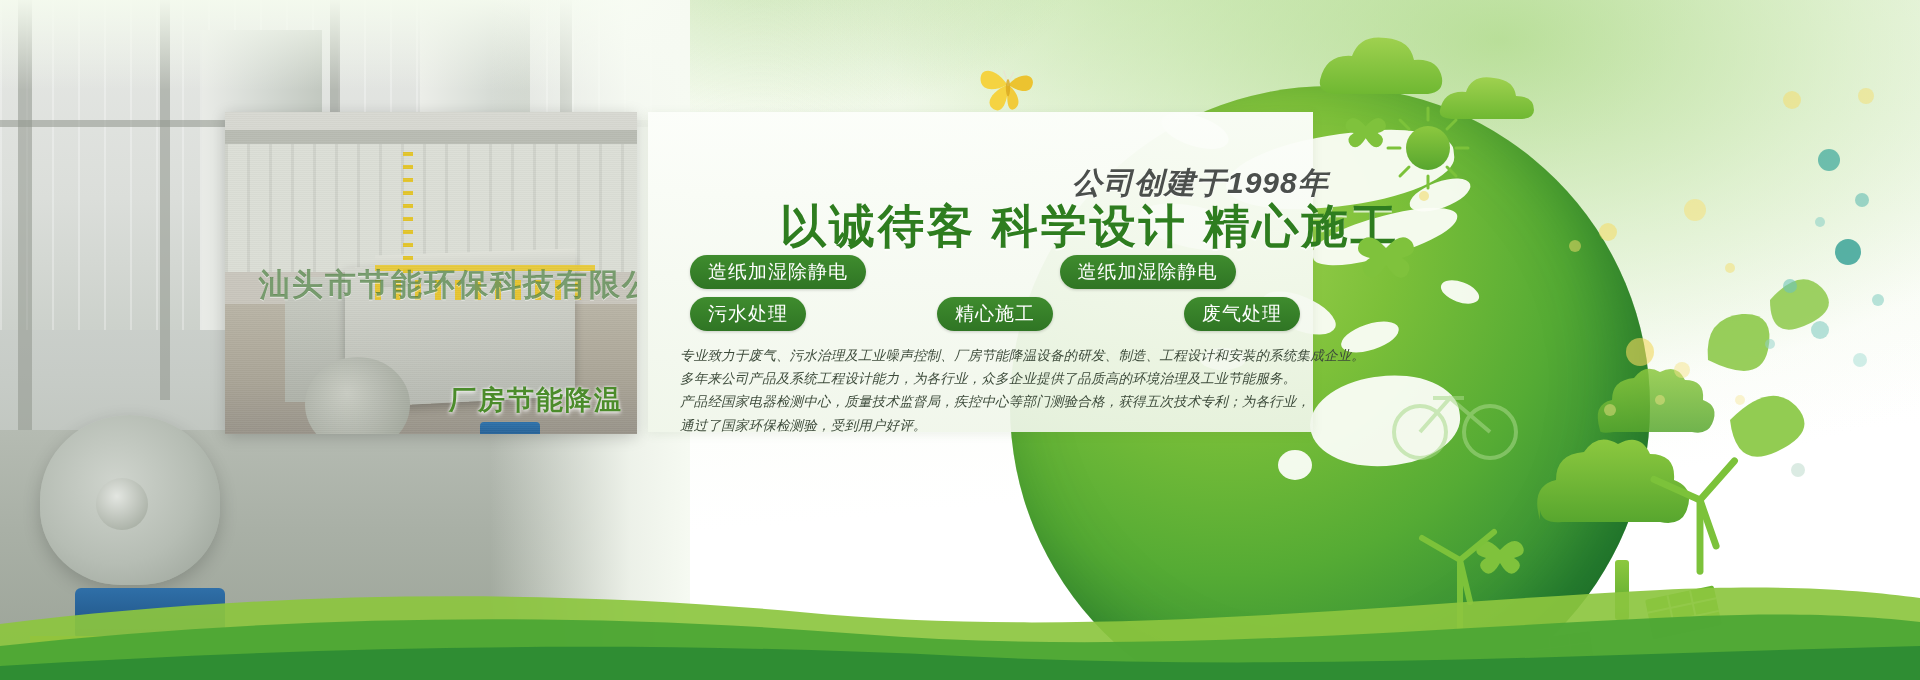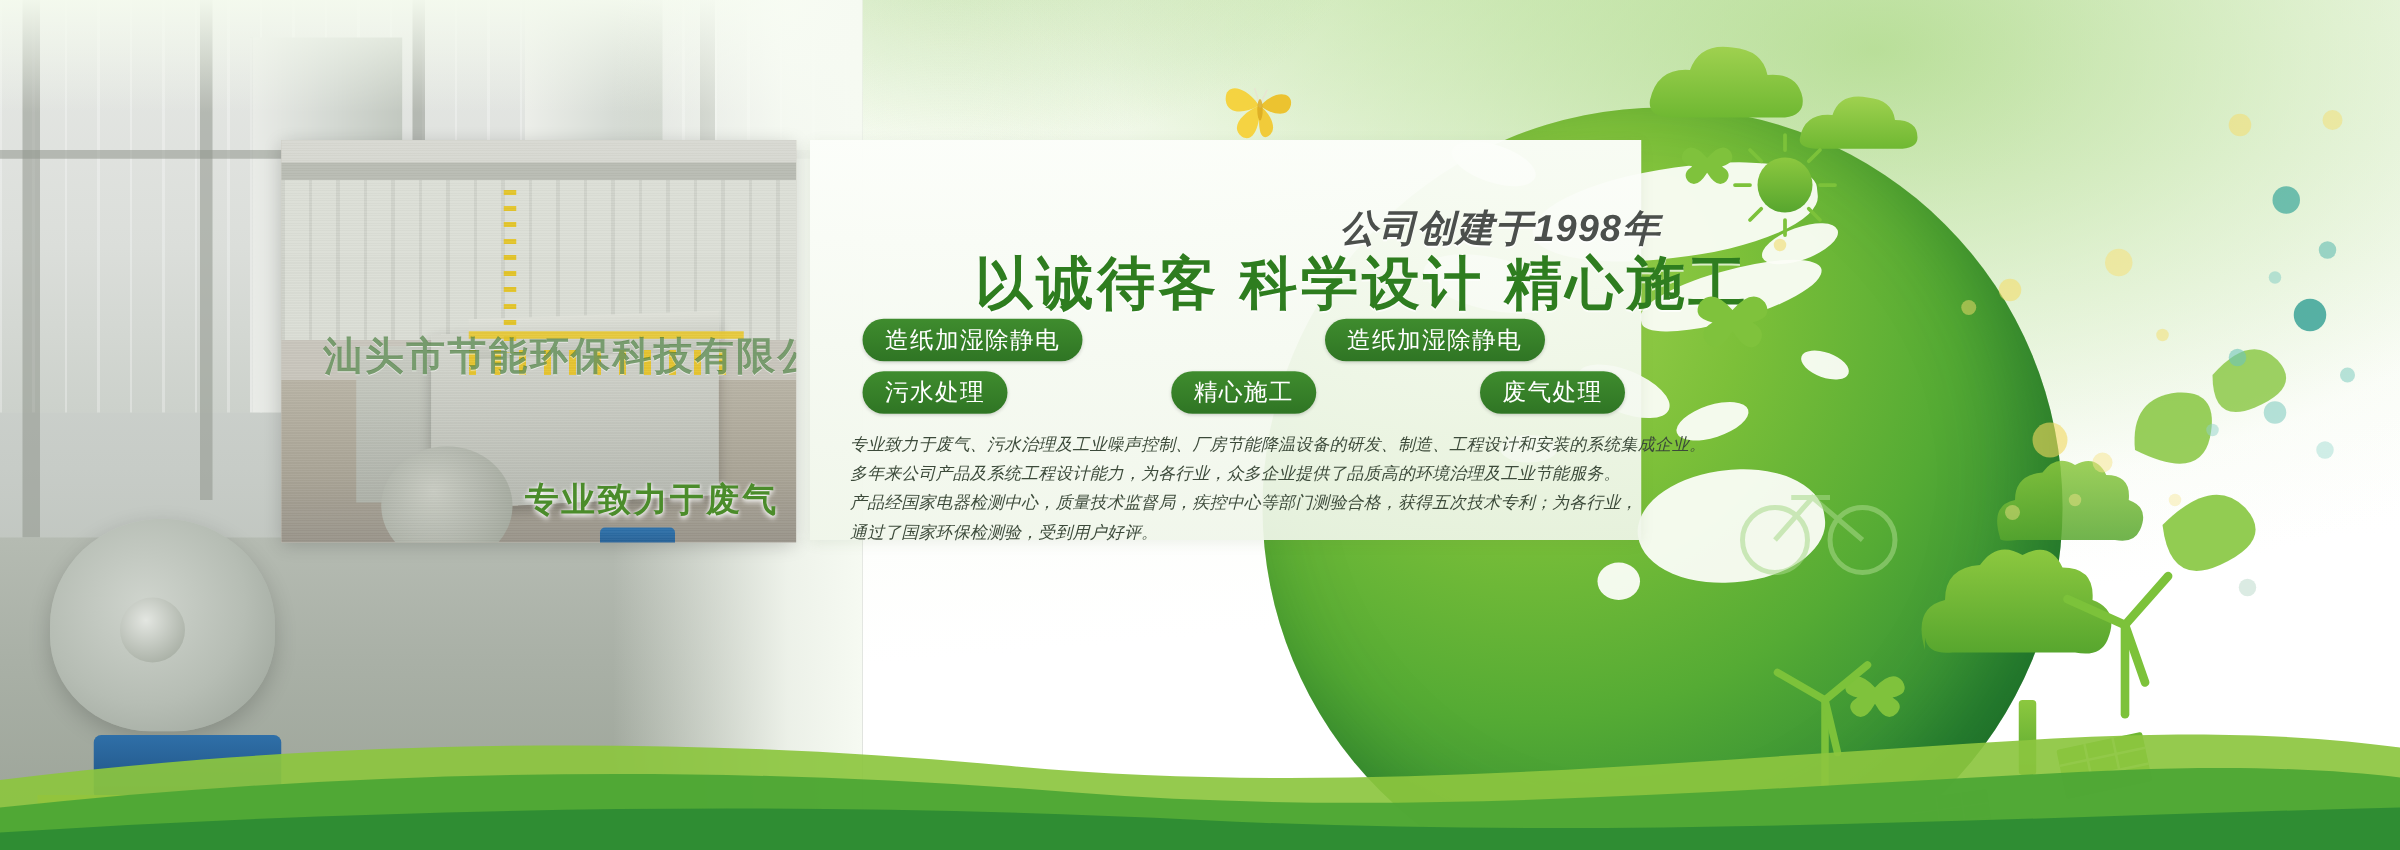--- a/index.html
+++ b/index.html
@@ -249,21 +249,21 @@
     <div class="pp-cab"></div>
     <div class="pp-duct"></div>
     <div class="pp-yellow-rail"></div>
     <div class="pp-rail"></div>
     <div class="pp-ladder"></div>
     <div class="pp-fan"></div>
     <div class="pp-motor"></div>
 
     <div class="pp-grain"></div>
     <div class="pp-watermark">汕头市节能环保科技有限公司</div>
-    <div class="pp-caption">专业致力于废气</div>
+    <div class="pp-caption">厂房节能降温</div>
   </div>
 
   <div class="globe">
     <div class="land l1"></div>
       <div class="land l2"></div>
       <div class="land l3"></div>
     <div class="land l4"></div>
       <div class="land l5"></div>
       <div class="land l6"></div>
     <div class="land l7"></div>

